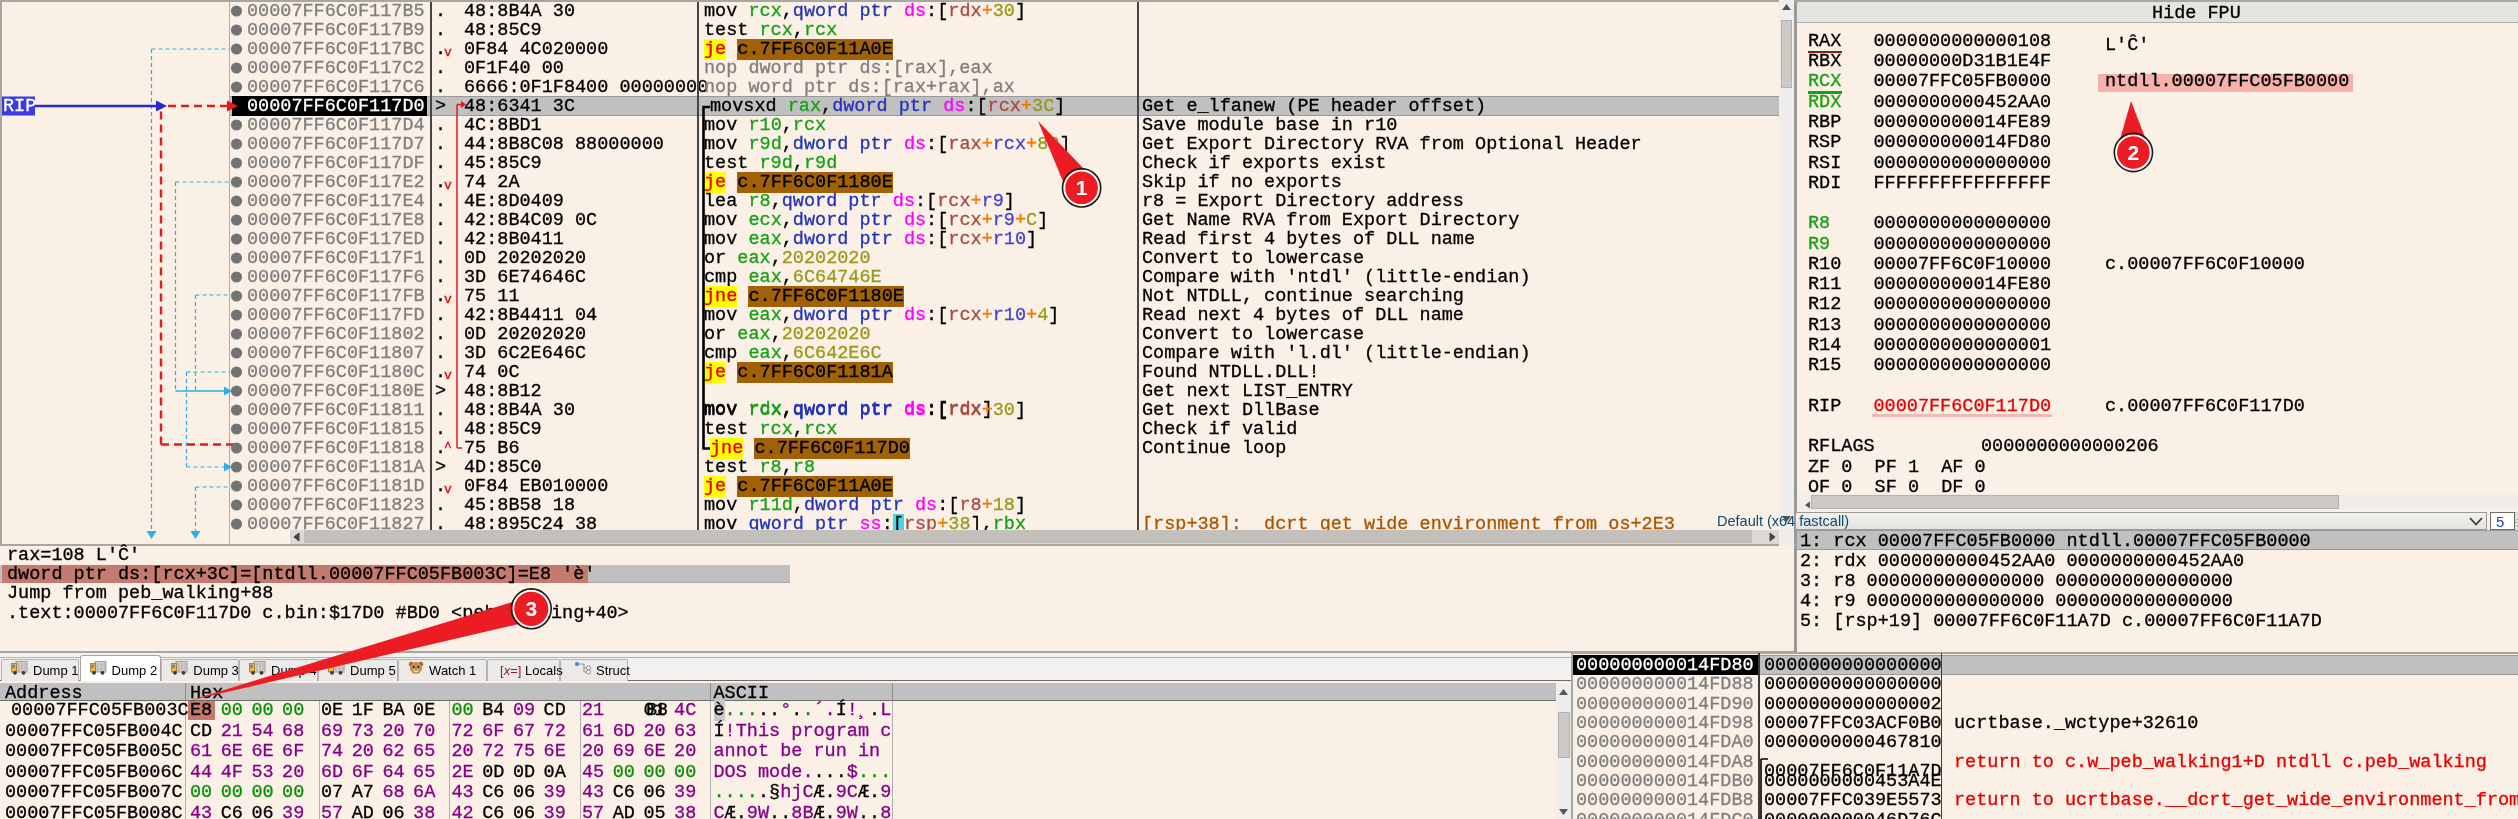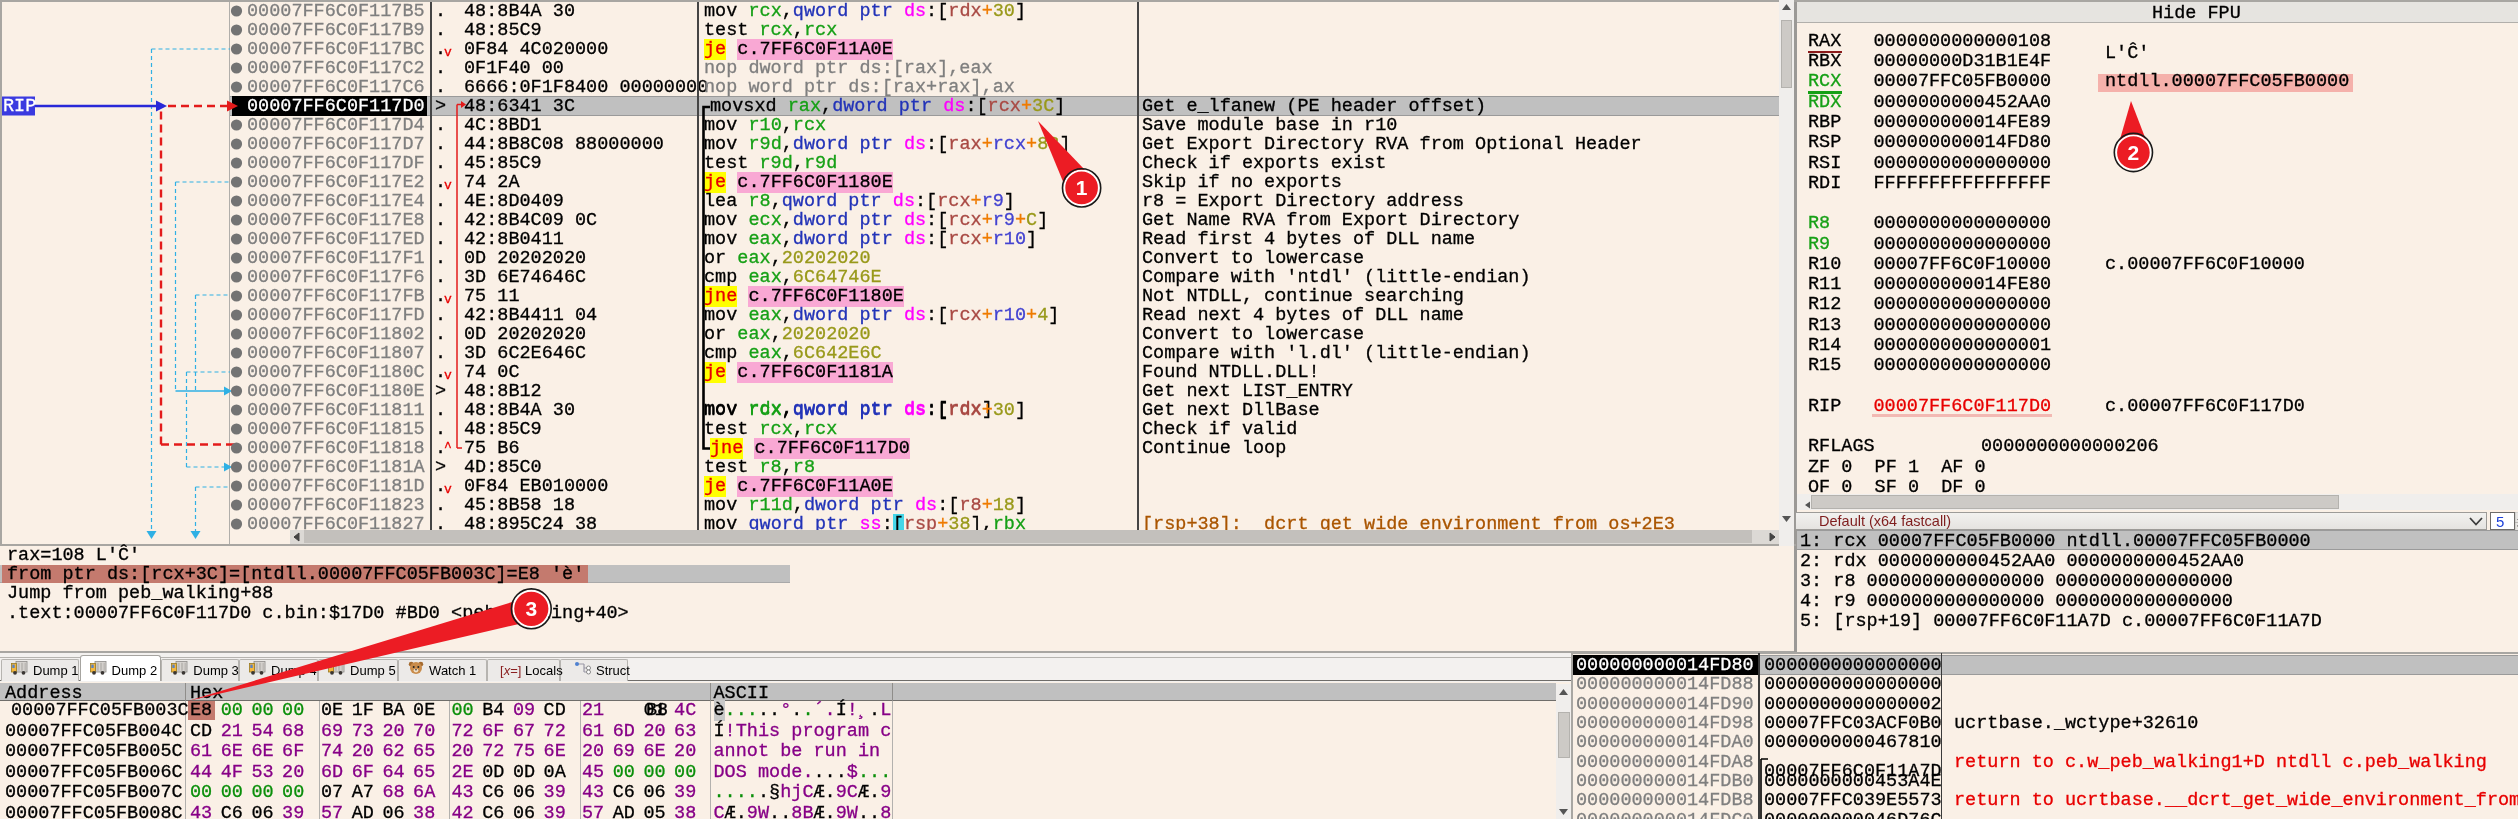--- a/index.html
+++ b/index.html
@@ -4,21 +4,21 @@
 *{margin:0;padding:0;box-sizing:border-box}
 html,body{width:2518px;height:819px;overflow:hidden;background:#faf0e6;
   font-family:"Liberation Sans",sans-serif;position:relative}
 .m{font-family:"Liberation Mono",monospace;font-size:18.5px;line-height:19.0px;
    white-space:pre;position:absolute;color:#000;-webkit-text-stroke:0.3px currentColor}
 .ab{position:absolute}
 .g{color:#16a016} .n{color:#2233b8} .s{color:#ff00ff} .b{color:#a94a44}
 .i{color:#4343d1} .v{color:#99991a} .o{color:#ef7b00} .gr{color:#7f7f7f}
 .rd{color:#e80000} .pu{color:#870087} .dg{color:#0a8f0a} .au{color:#aa5500}
 .wh{color:#fff}
-.y{background:#f9a8d4}
+.y{background:#a16207}
 .jr{color:#e80000;background:#ffff00}
 </style>
 </head><body>
 <div class="ab" style="left:0;top:0;width:2518px;height:819px;background:#faf0e6"></div>
 <div class="ab" style="left:0;top:0;width:1796px;height:2px;background:#a8a6a2"></div>
 <div class="ab" style="left:0;top:0;width:2px;height:546px;background:#a8a6a2"></div>
 <div class="ab" style="left:1794px;top:0;width:3px;height:653px;background:#9b9996"></div>
 <div class="ab" style="left:1794px;top:0;width:724px;height:2px;background:#a8a6a2"></div>
 <div class="ab" style="left:0;top:544px;width:1796px;height:2px;background:#a8a6a2"></div>
 <div class="ab" style="left:0;top:651px;width:1794px;height:2px;background:#a8a6a2"></div>
@@ -226,21 +226,21 @@
     <circle cx="7.5" cy="429" r="5.6" fill="#737373"></circle>
     <circle cx="7.5" cy="448" r="5.6" fill="#737373"></circle>
     <circle cx="7.5" cy="467" r="5.6" fill="#737373"></circle>
     <circle cx="7.5" cy="486" r="5.6" fill="#737373"></circle>
     <circle cx="7.5" cy="505" r="5.6" fill="#737373"></circle>
     <circle cx="7.5" cy="524" r="5.6" fill="#737373"></circle>
   </svg>
 <div class="ab" style="left:0;top:564.9000000000001px;width:790px;height:18px;background:#c0c0c0;border-bottom:1px solid #a9a9a9"></div>
 <div class="ab" style="left:2px;top:564.9000000000001px;width:586px;height:18px;background:#c47a6e"></div>
 <div class="m" style="left:7px;top:546.2px">rax=108 L'Ĉ'</div>
-<div class="m" style="left:7px;top:565.3000000000001px">from ptr ds:[rcx+3C]=[ntdll.00007FFC05FB003C]=E8 'è'</div>
+<div class="m" style="left:7px;top:565.3000000000001px">dword ptr ds:[rcx+3C]=[ntdll.00007FFC05FB003C]=E8 'è'</div>
 <div class="m" style="left:7px;top:584.4000000000001px">Jump from peb_walking+88</div>
 <div class="m" style="left:7px;top:603.5px">.text:00007FF6C0F117D0 c.bin:$17D0 #BD0 &lt;peb_walking+40&gt;</div>
 <div class="ab" style="left:0;top:653px;width:1571px;height:29px;background:#f3f1ef"></div>
 <div class="ab" style="left:0;top:656.5px;width:1571px;height:1px;background:#b6b4b0"></div>
 <div class="ab" style="left:0;top:679.5px;width:1571px;height:1.5px;background:#6e6c69"></div>
 <div class="ab" style="left:1px;top:658.5px;width:78px;height:22px;background:#eceae8;border:1px solid #b6b4b0;border-bottom:none;border-radius:2px 2px 0 0"></div>
 <div class="ab" style="left:79.6px;top:655px;width:81.70000000000002px;height:26px;background:#fff;border:1px solid #a6a4a0;border-bottom:none;border-radius:3px 3px 0 0"></div>
 <div class="ab" style="left:161.3px;top:658.5px;width:77.79999999999998px;height:22px;background:#eceae8;border:1px solid #b6b4b0;border-bottom:none;border-radius:2px 2px 0 0"></div>
 <div class="ab" style="left:239.1px;top:658.5px;width:79.00000000000003px;height:22px;background:#eceae8;border:1px solid #b6b4b0;border-bottom:none;border-radius:2px 2px 0 0"></div>
 <div class="ab" style="left:318.1px;top:658.5px;width:80.0px;height:22px;background:#eceae8;border:1px solid #b6b4b0;border-bottom:none;border-radius:2px 2px 0 0"></div>
@@ -475,21 +475,21 @@
 <div class="m" style="left:1764px;top:810.62px;line-height:19.34px">000000000046D76C</div>
 <div class="ab" style="left:1758px;top:653px;width:1.7px;height:166px;background:#3a3a3a"></div>
 <div class="ab" style="left:1940.5px;top:653px;width:1.7px;height:166px;background:#3a3a3a"></div>
 <svg class="ab" style="left:1759px;top:754px" width="12" height="65">
     <path d="M 2,5 H 9 M 2,5 V 66" stroke="#000" stroke-width="1.6" fill="none"></path>
   </svg>
 <div class="ab" style="left:1797px;top:2px;width:721px;height:20.5px;background:#e6e4e0;border-bottom:1px solid #b1afab"></div>
 <div class="m" style="left:2152px;top:3.5px">Hide FPU</div>
 <div class="m " style="left:1808px;top:31.9px;line-height:20.27px">RAX</div>
 <div class="m" style="left:1873.5px;top:31.9px;line-height:20.27px">0000000000000108</div>
-<div class="m" style="left:2105px;top:44px;line-height:20.27px">L'Ĉ'</div>
+<div class="m" style="left:2105px;top:36px;line-height:20.27px">L'Ĉ'</div>
 <div class="m " style="left:1808px;top:52.17px;line-height:20.27px">RBX</div>
 <div class="m" style="left:1873.5px;top:52.17px;line-height:20.27px">00000000D31B1E4F</div>
 <div class="m g" style="left:1808px;top:72.44px;line-height:20.27px">RCX</div>
 <div class="m" style="left:1873.5px;top:72.44px;line-height:20.27px">00007FFC05FB0000</div>
 <div class="ab" style="left:2098px;top:73.64px;width:255px;height:18.2px;background:#f5b1ab"></div>
 <div class="m" style="left:2105px;top:72.44px;line-height:20.27px">ntdll.00007FFC05FB0000</div>
 <div class="m g" style="left:1808px;top:92.71000000000001px;line-height:20.27px">RDX</div>
 <div class="m" style="left:1873.5px;top:92.71000000000001px;line-height:20.27px">0000000000452AA0</div>
 <div class="m " style="left:1808px;top:112.97999999999999px;line-height:20.27px">RBP</div>
 <div class="m" style="left:1873.5px;top:112.97999999999999px;line-height:20.27px">000000000014FE89</div>
@@ -525,21 +525,21 @@
 <div class="m" style="left:1808px;top:437.29999999999995px;line-height:20.27px">RFLAGS</div>
 <div class="m" style="left:1981px;top:437.29999999999995px;line-height:20.27px">0000000000000206</div>
 <div class="m" style="left:1808px;top:457.57px;line-height:20.27px">ZF 0  PF 1  AF 0</div>
 <div class="m" style="left:1808px;top:477.84px;line-height:20.27px">OF 0  SF 0  DF 0</div>
 <div class="ab" style="left:1797px;top:494px;width:721px;height:16px;background:#f0eeec"></div>
 <div class="ab" style="left:1811px;top:495px;width:528px;height:14px;background:#cdcac6;border:1px solid #b4b2ae"></div>
 <svg class="ab" style="left:1797px;top:499px" width="721" height="12">
     <polygon points="8,6 13,2.5 13,9.5" fill="#555"></polygon>
   </svg>
 <div class="ab" style="left:1795px;top:511.5px;width:691.5px;height:18px;background:linear-gradient(#f2f1ef,#e5e3e0);border:1px solid #9d9b98"></div>
-<div class="ab" style="left:1819px;top:513px;font-size:14.5px;color:#7f1d1d">Default (x64 fastcall)</div>
+<div class="ab" style="left:1717px;top:513px;font-size:14.5px;color:#0c4a6e">Default (x64 fastcall)</div>
 <svg class="ab" style="left:2468px;top:515.5px" width="16" height="10">
     <path d="M2,2 L8,8.5 L14,2" stroke="#3c3c3c" stroke-width="1.8" fill="none"></path>
   </svg>
 <div class="ab" style="left:2489.5px;top:511.5px;width:25px;height:18px;background:#fff;border:1.5px solid #6e6c69"></div>
 <div class="ab" style="left:2496px;top:513px;font-size:15px;color:#1b3fd8">5</div>
 <svg class="ab" style="left:2514.5px;top:511.5px" width="12" height="18">
     <rect x="0" y="0" width="12" height="10.5" fill="#e8e6e3" stroke="#b0aeaa" stroke-width=".7"></rect>
     <rect x="0" y="10.5" width="12" height="10.5" fill="#e8e6e3" stroke="#b0aeaa" stroke-width=".7"></rect>
     <polygon points="5.5,3 9,7.5 2,7.5" fill="#222"></polygon>
     <polygon points="5.5,18 9,13.5 2,13.5" fill="#222"></polygon>

